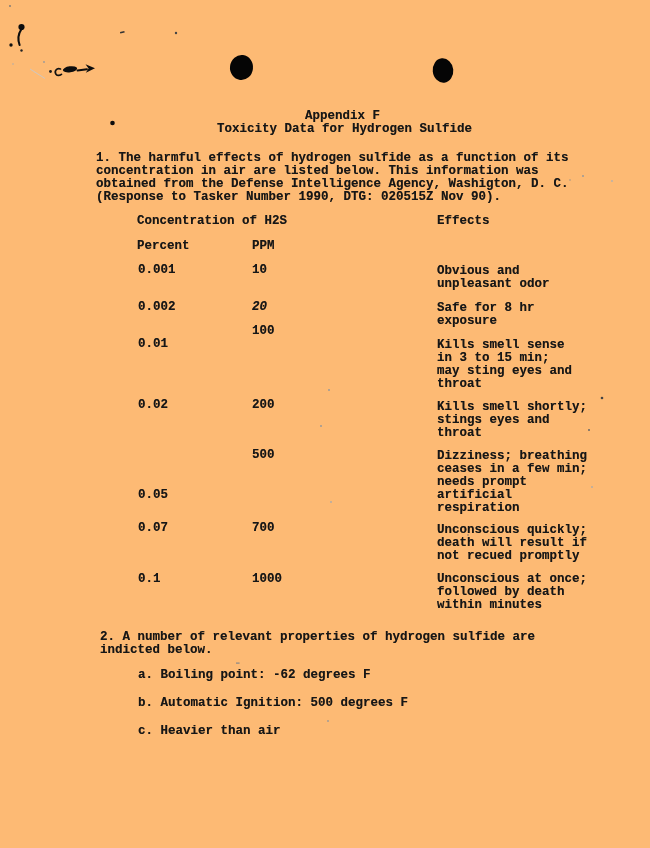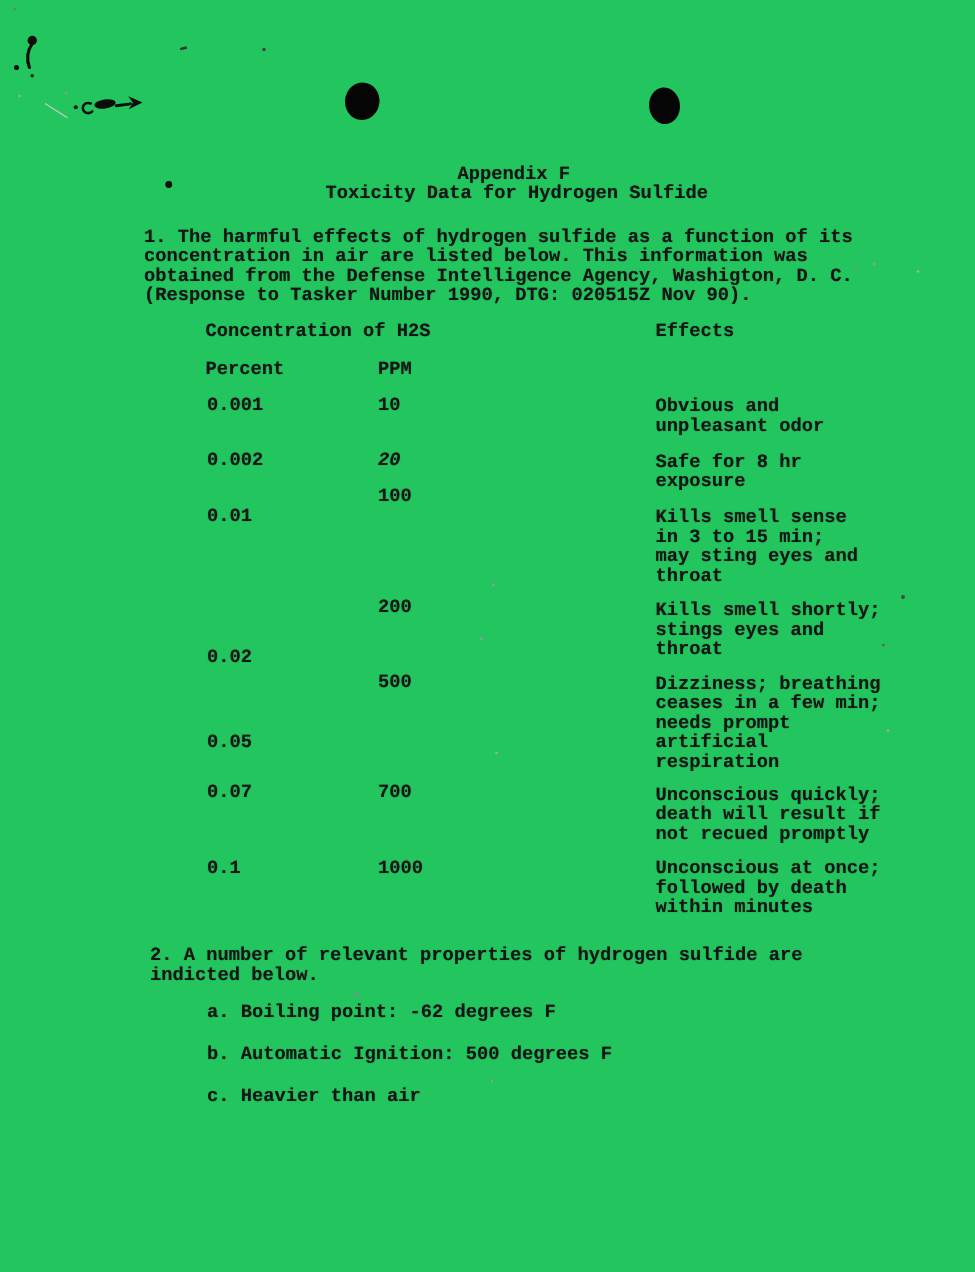--- a/index.html
+++ b/index.html
@@ -1,19 +1,19 @@
 <!DOCTYPE html>
 <html><head>
 <meta charset="utf-8">
 <style>
   html,body{margin:0;padding:0;background:#ffffff;}
   .page{
     position:relative;
     width:650px;height:848px;
-    background:#22c55e;
+    background:#fdba74;
     overflow:hidden;
     font-family:"Liberation Mono","DejaVu Sans Mono",monospace;
     font-size:12.5px;
     font-weight:bold;
     line-height:13px;
     color:#161616;
   }
   .txt{
     position:absolute;
     white-space:pre-line;
@@ -101,21 +101,21 @@
   </div>
   <div>
     <div class="txt" style="left:138px;top:338px;">0.01</div>
     <div class="txt" style="left:252px;top:325px;">100</div>
     <div class="txt" style="left:437px;top:339px;width:175px;">Kills smell sense
 in 3 to 15 min;
 may sting eyes and
 throat</div>
   </div>
   <div>
-    <div class="txt" style="left:138px;top:399px;margin-top:33px;">0.02</div>
+    <div class="txt" style="left:138px;top:399px;">0.02</div>
     <div class="txt" style="left:252px;top:399px;text-align:center;">200</div>
     <div class="txt" style="left:437px;top:401px;width:175px;">Kills smell shortly;
 stings eyes and
 throat</div>
   </div>
   <div>
     <div class="txt" style="left:138px;top:449px;margin-top:40px;">0.05</div>
     <div class="txt" style="left:252px;top:449px;">500</div>
     <div class="txt" style="left:437px;top:450px;width:175px;">Dizziness; breathing
 ceases in a few min;

